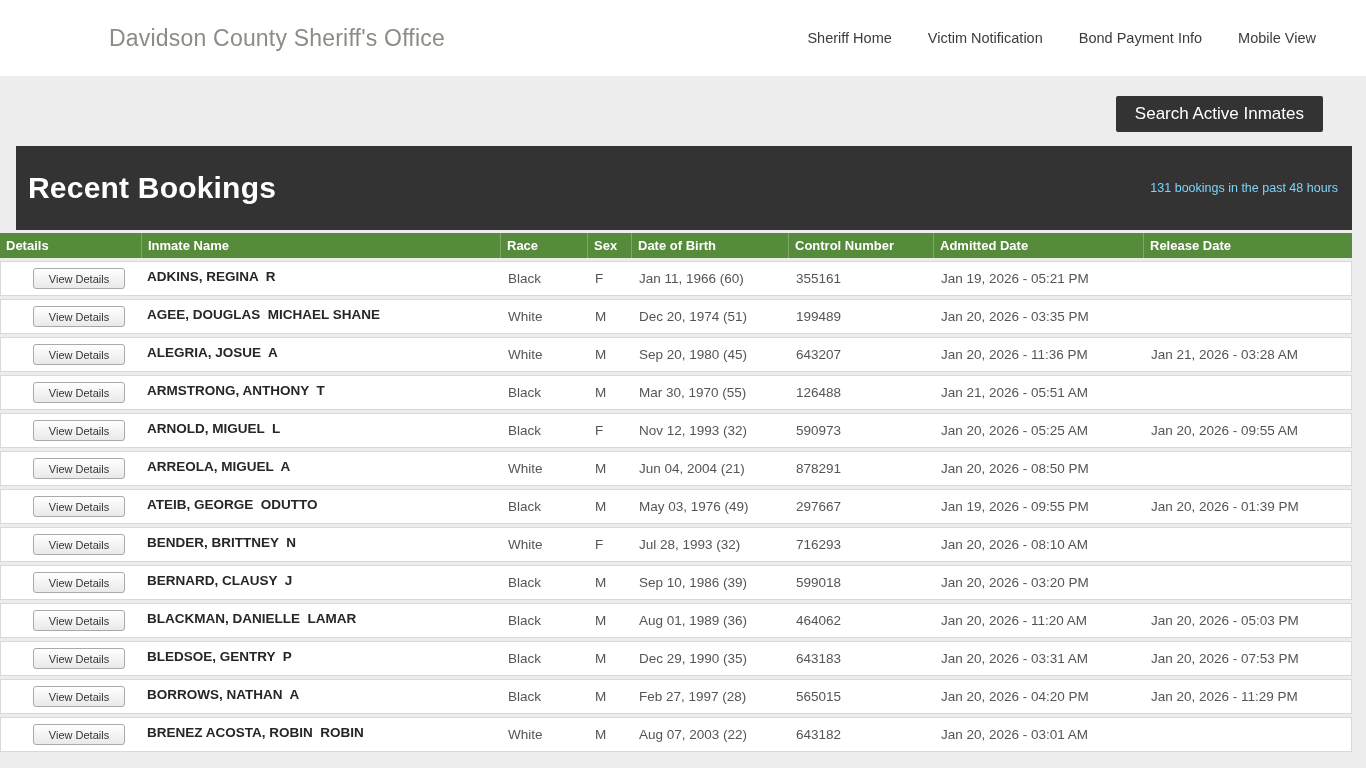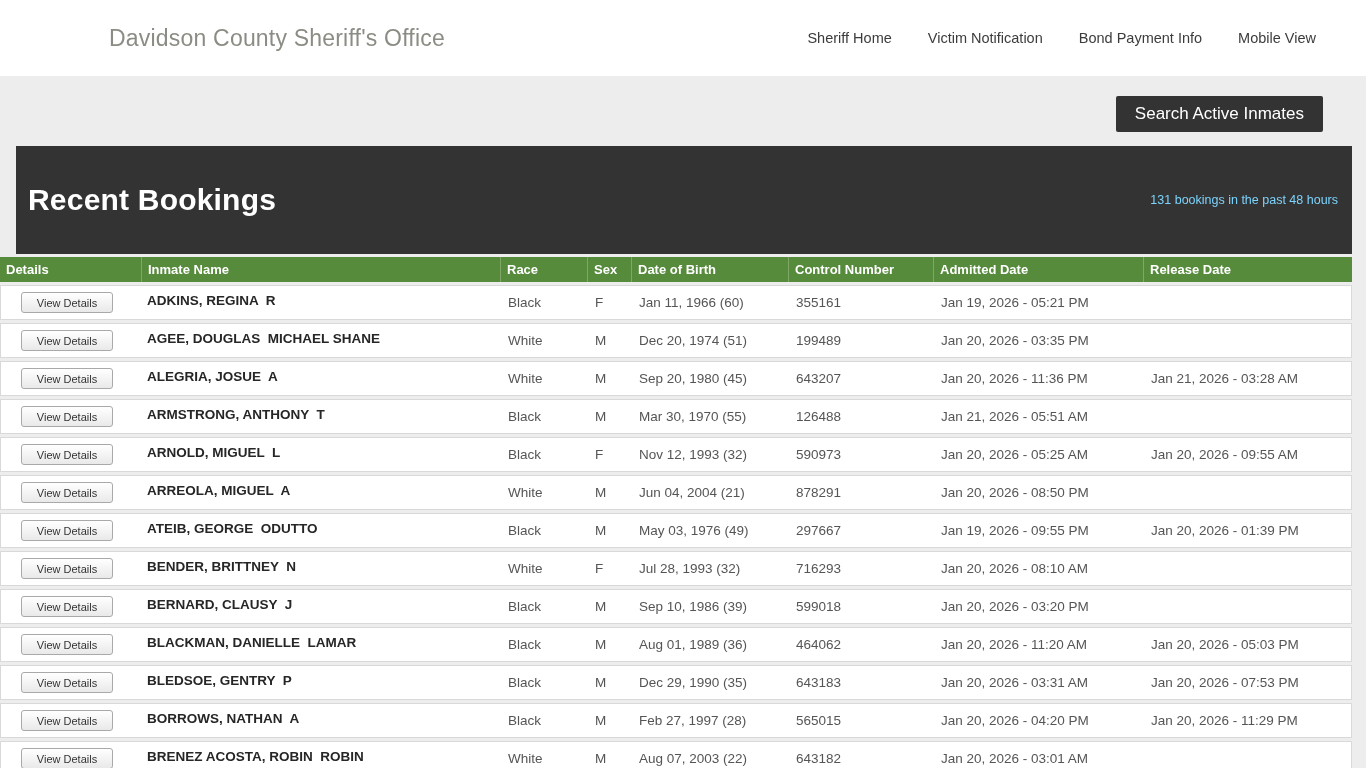--- a/index.html
+++ b/index.html
@@ -28,21 +28,21 @@
   .search-row { display: flex; justify-content: flex-end; padding: 20px 43px 14px 0; }
   .search-btn {
     background: #333333; color: #ffffff; border: none; cursor: pointer;
     font-size: 17px; padding: 8px 19px; border-radius: 2px;
     font-family: inherit;
   }
 
   
   .panel { width: 1352px; }
   .panel-header {
-    background: #333333; margin-left: 16px; height: 108px;
+    background: #333333; margin-left: 16px; height: 84px;
     display: flex; align-items: center; justify-content: space-between;
     padding: 0 14px 0 12px;
   }
   .panel-title { color: #ffffff; font-size: 30px; font-weight: 700; letter-spacing: 0.2px; }
   .panel-count { color: #7dd3fc; font-size: 12.5px; }
 
   
   table.bookings {
     width: 1352px; table-layout: fixed;
     border-collapse: separate; border-spacing: 0 3px;
@@ -54,21 +54,21 @@
     border-left: 1px solid #7fa766;
     white-space: nowrap; overflow: hidden;
   }
   thead th:first-child { border-left: none; margin-top: 10px; }
   tbody td {
     background: #ffffff; color: #555555; height: 35px;
     vertical-align: middle; padding: 0 4px 0 8px;
     border-top: 1px solid #d9d9d9; border-bottom: 1px solid #d9d9d9;
     white-space: nowrap; overflow: hidden;
   }
-  tbody td:first-child { border-left: 1px solid #d9d9d9; padding-left: 20px; }
+  tbody td:first-child { border-left: 1px solid #d9d9d9; padding-left: 32px; }
   tbody td:last-child  { border-right: 1px solid #d9d9d9; }
   td.name-cell {
     color: #262626; font-weight: 700; vertical-align: top;
     padding-top: 7px; padding-left: 6px; white-space: pre;
   }
   .view-btn {
     width: 92px; height: 21px; font-size: 11px; color: #333;
     background: linear-gradient(#ffffff, #e9e9e9);
     border: 1px solid #a9a9a9; border-radius: 3px; cursor: pointer;
     font-family: inherit;

